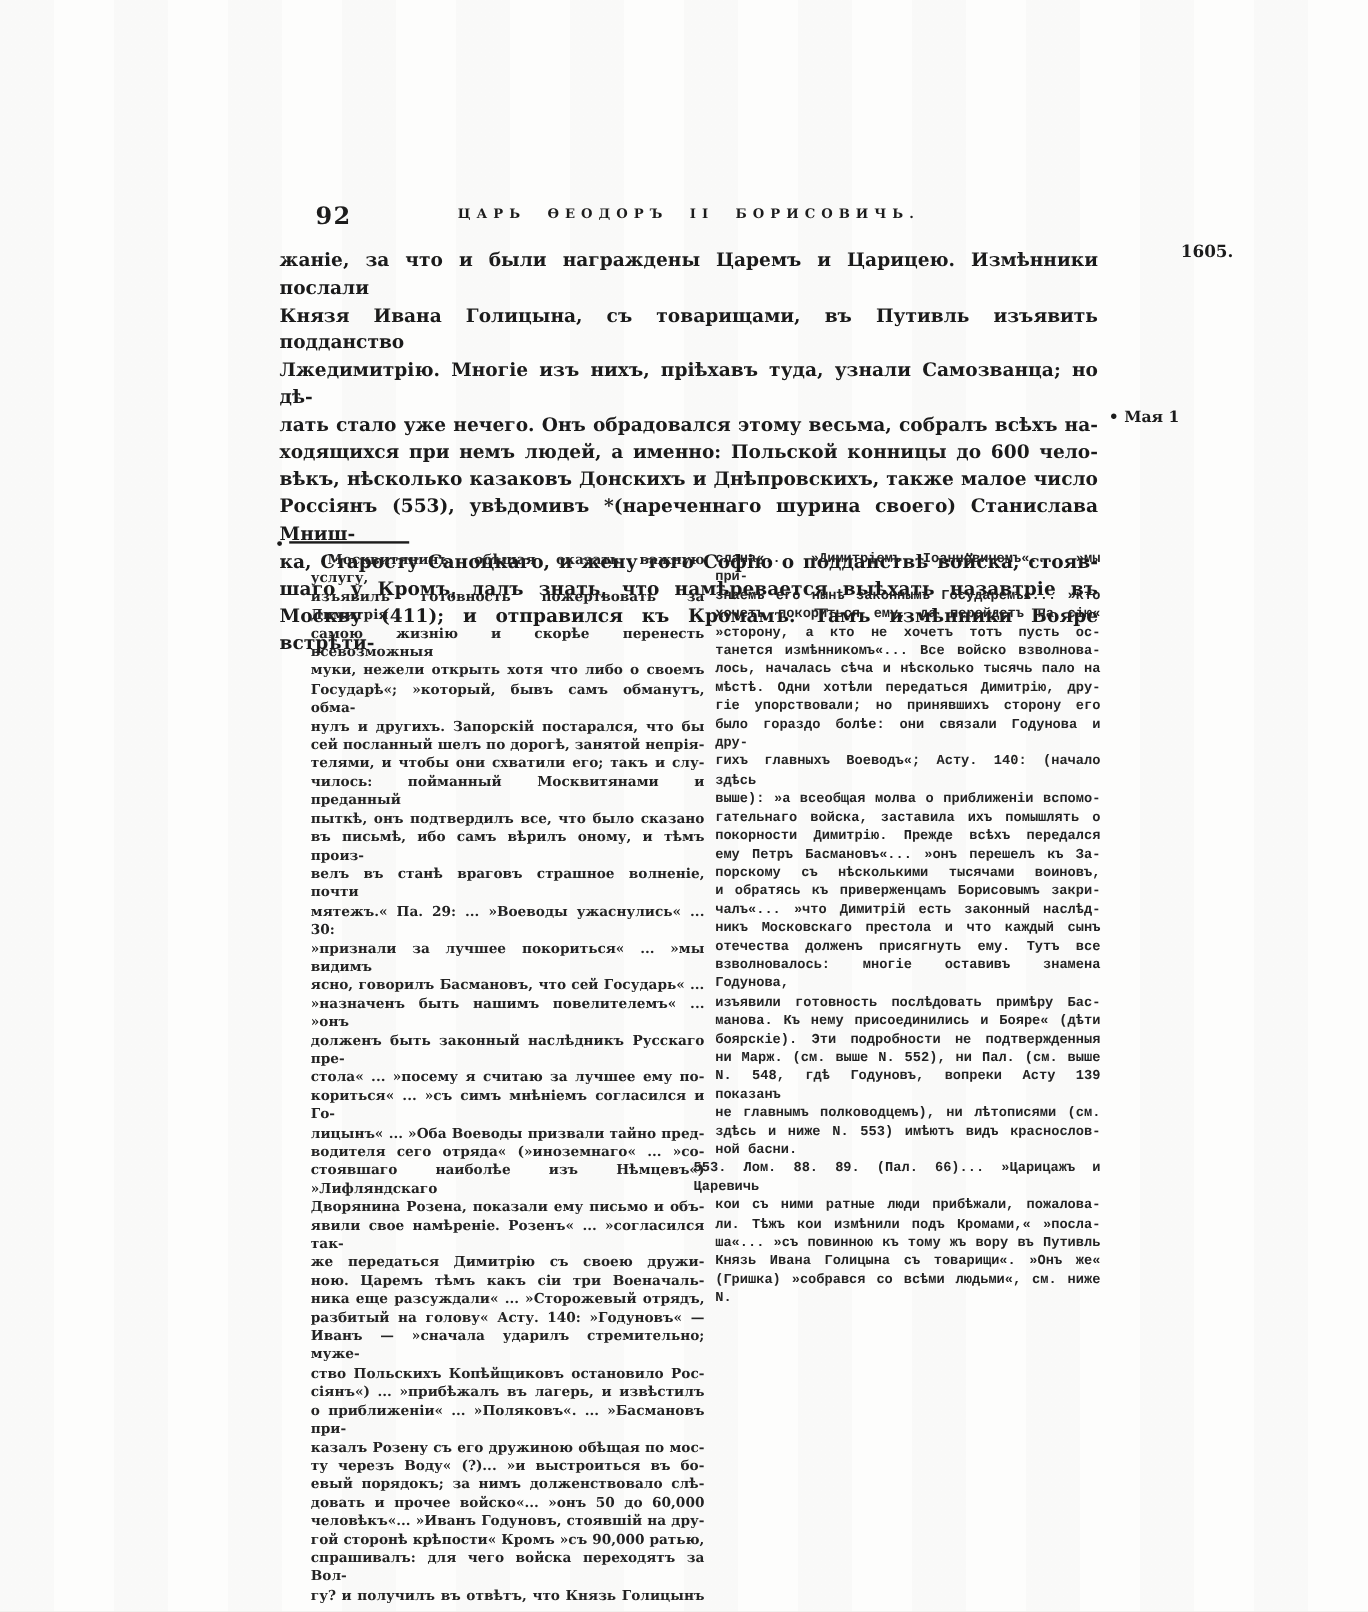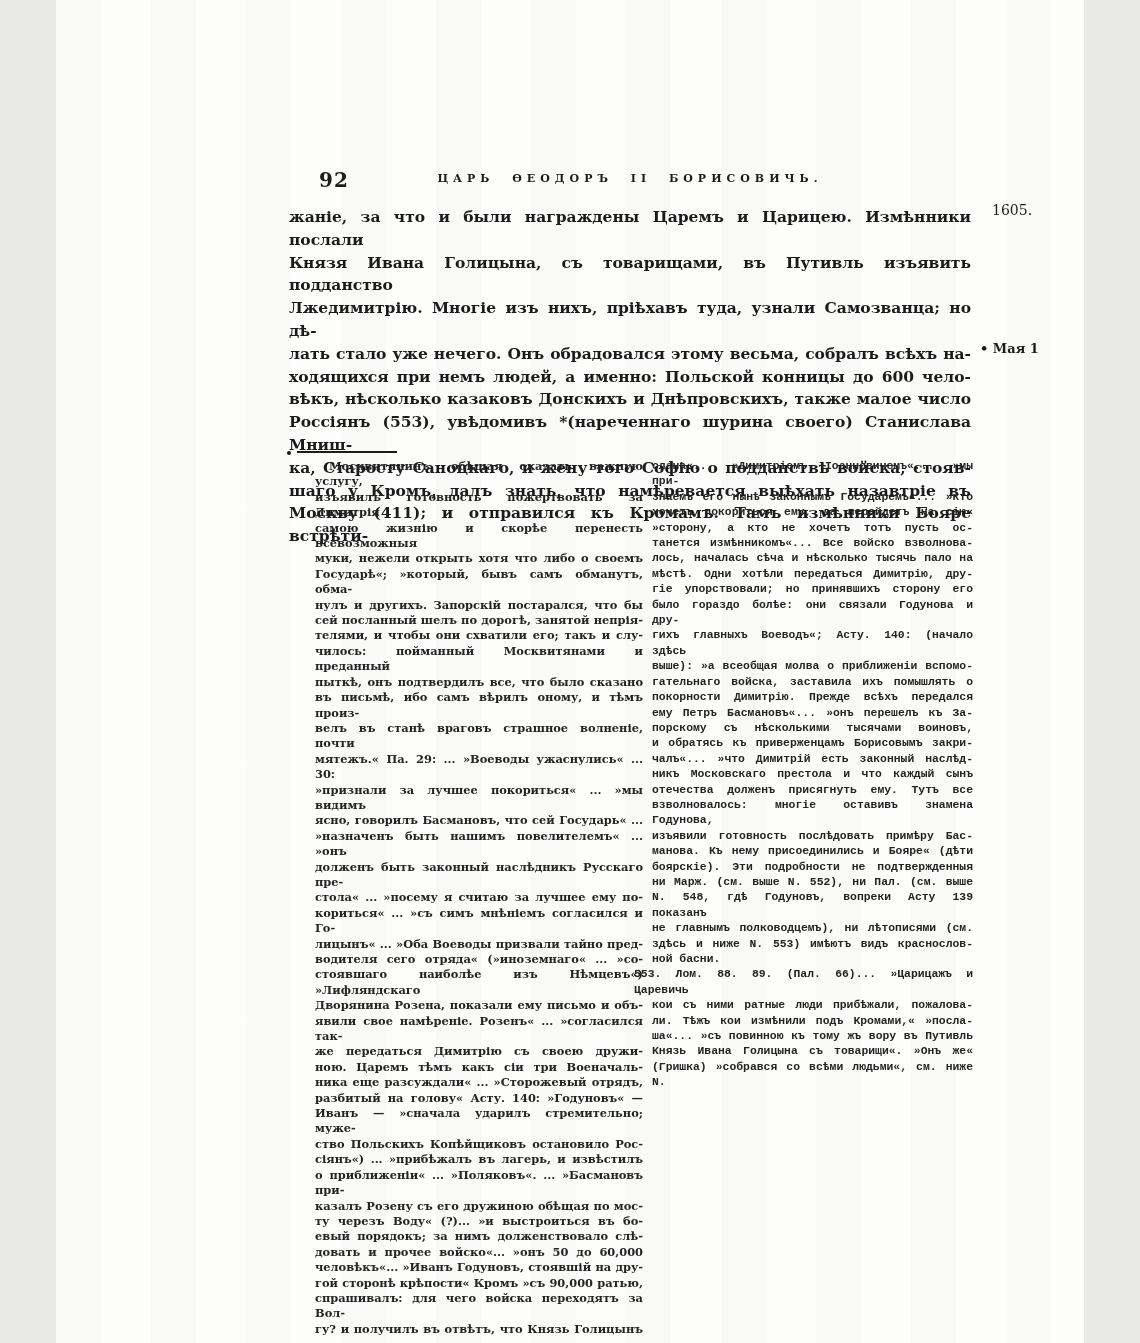--- a/index.html
+++ b/index.html
@@ -1,40 +1,40 @@
 <!DOCTYPE html>
 <html><head>
 <meta charset="utf-8">
 <style>
   html,body{margin:0;padding:0;background:#e9e9e7;}
   .page{
     position:relative;
-    width:1028px;height:1343px;
+    width:1140px;height:1343px;
     margin:0 auto;
     background:
       repeating-linear-gradient(90deg, rgba(0,0,0,0.015) 0px, rgba(0,0,0,0.015) 45px, rgba(0,0,0,0) 45px, rgba(0,0,0,0) 95px),
       #fdfdfc;
     font-family:"DejaVu Serif","Liberation Serif",serif;
     color:#1c1c1c;
     overflow:hidden;
   }
   .pagenum{
     position:absolute;left:263px;top:168px;
     font-size:20px;font-weight:bold;letter-spacing:1px;
   }
   .running-title{
     position:absolute;left:233px;top:172px;width:682px;
     text-align:center;
     font-size:11px;font-weight:bold;
     letter-spacing:5px;word-spacing:9px;
     white-space:nowrap;
   }
   .margin-year{
-    position:absolute;left:936px;top:202px;
-    font-size:14px;font-weight:normal;
+    position:absolute;left:984px;top:202px;
+    font-size:14px;font-weight:bold;
   }
   .margin-may{
     position:absolute;left:924px;top:341px;
     font-size:13px;font-weight:bold;white-space:nowrap;
   }
   .main-text{
     position:absolute;left:233px;top:206px;width:682px;
   }
   .main-text .line{
     font-size:15.5px;line-height:22.8px;font-weight:bold;

